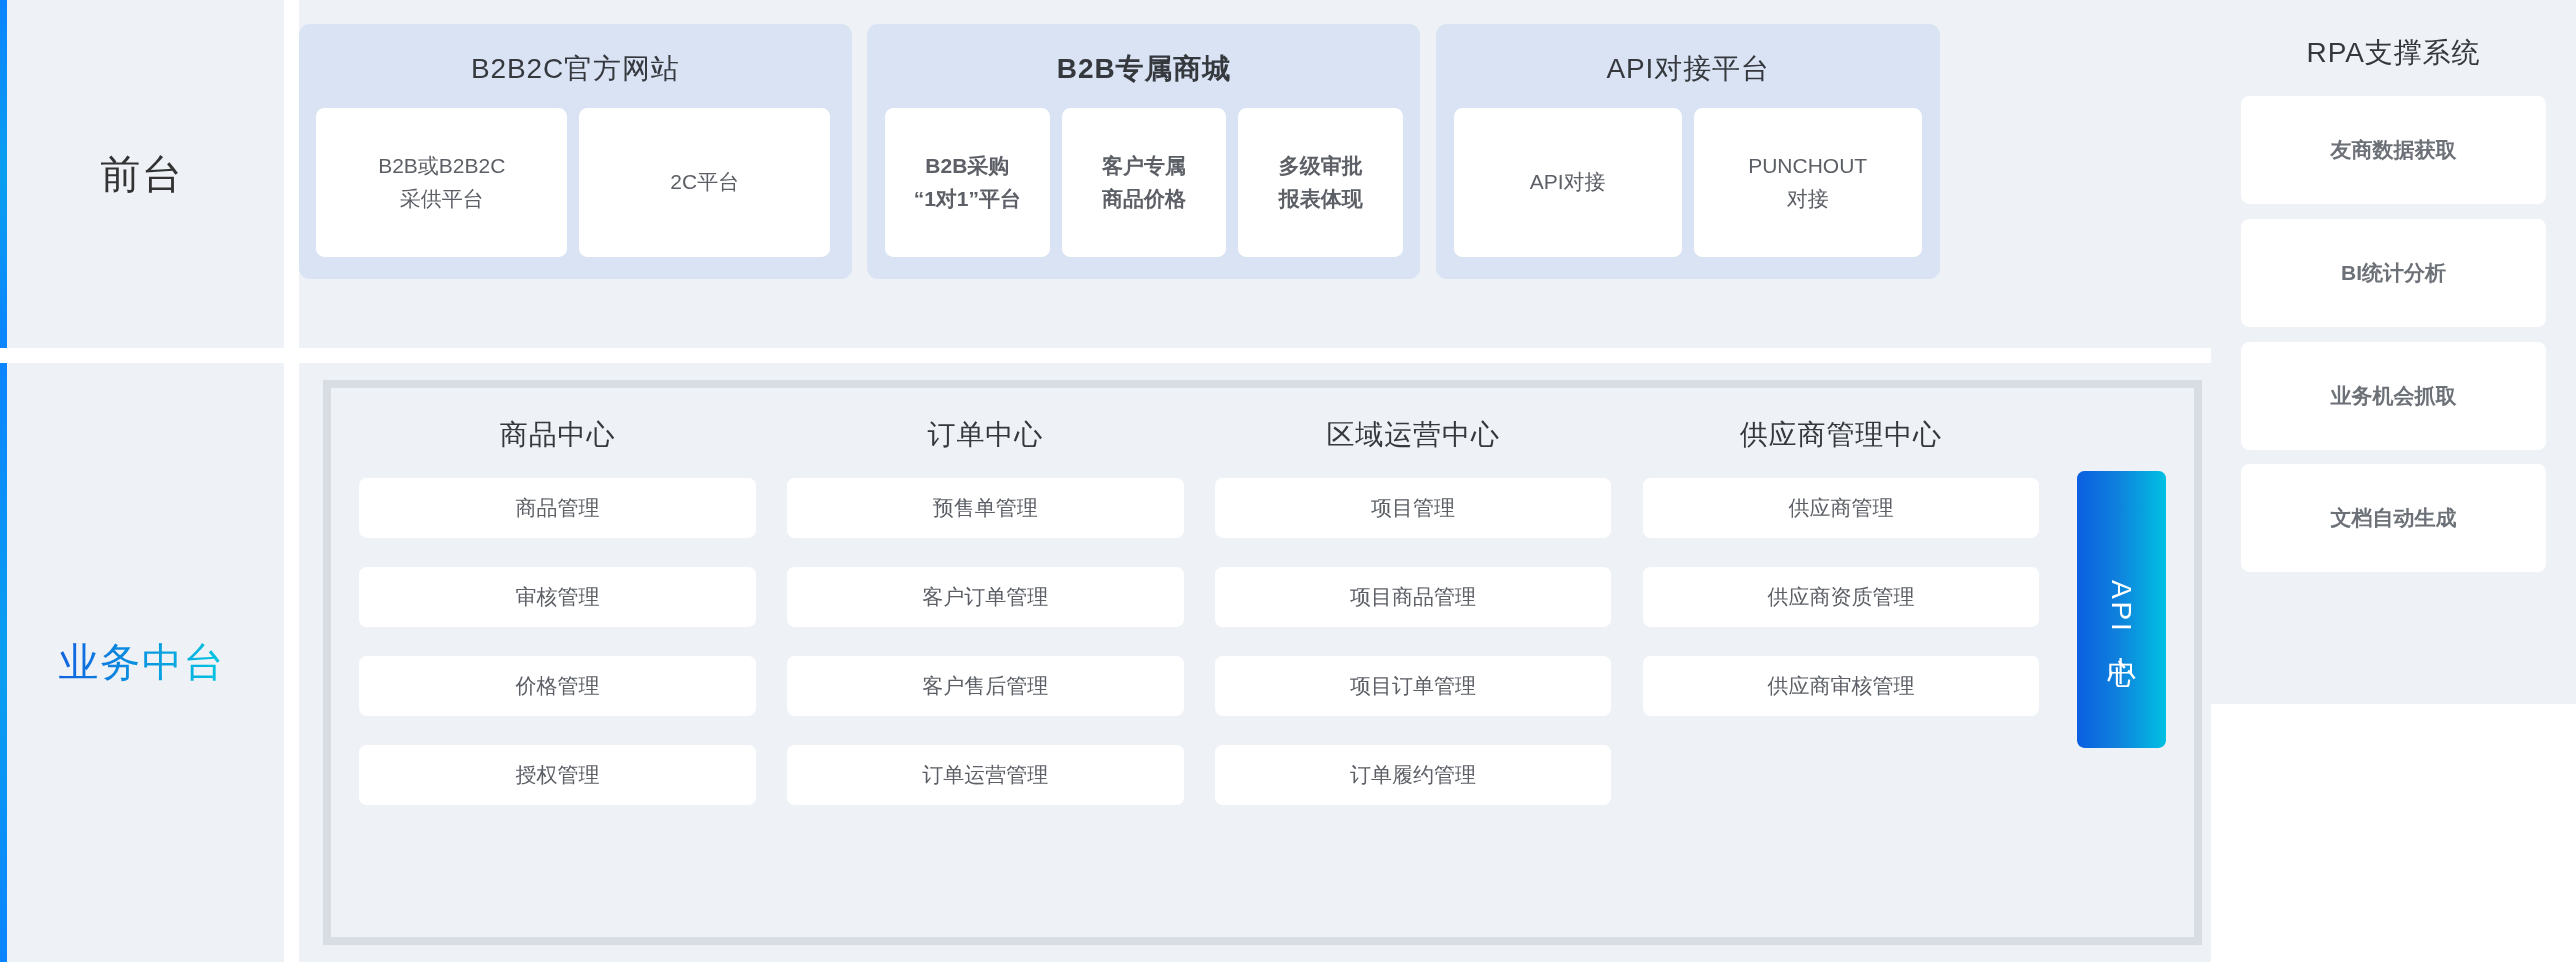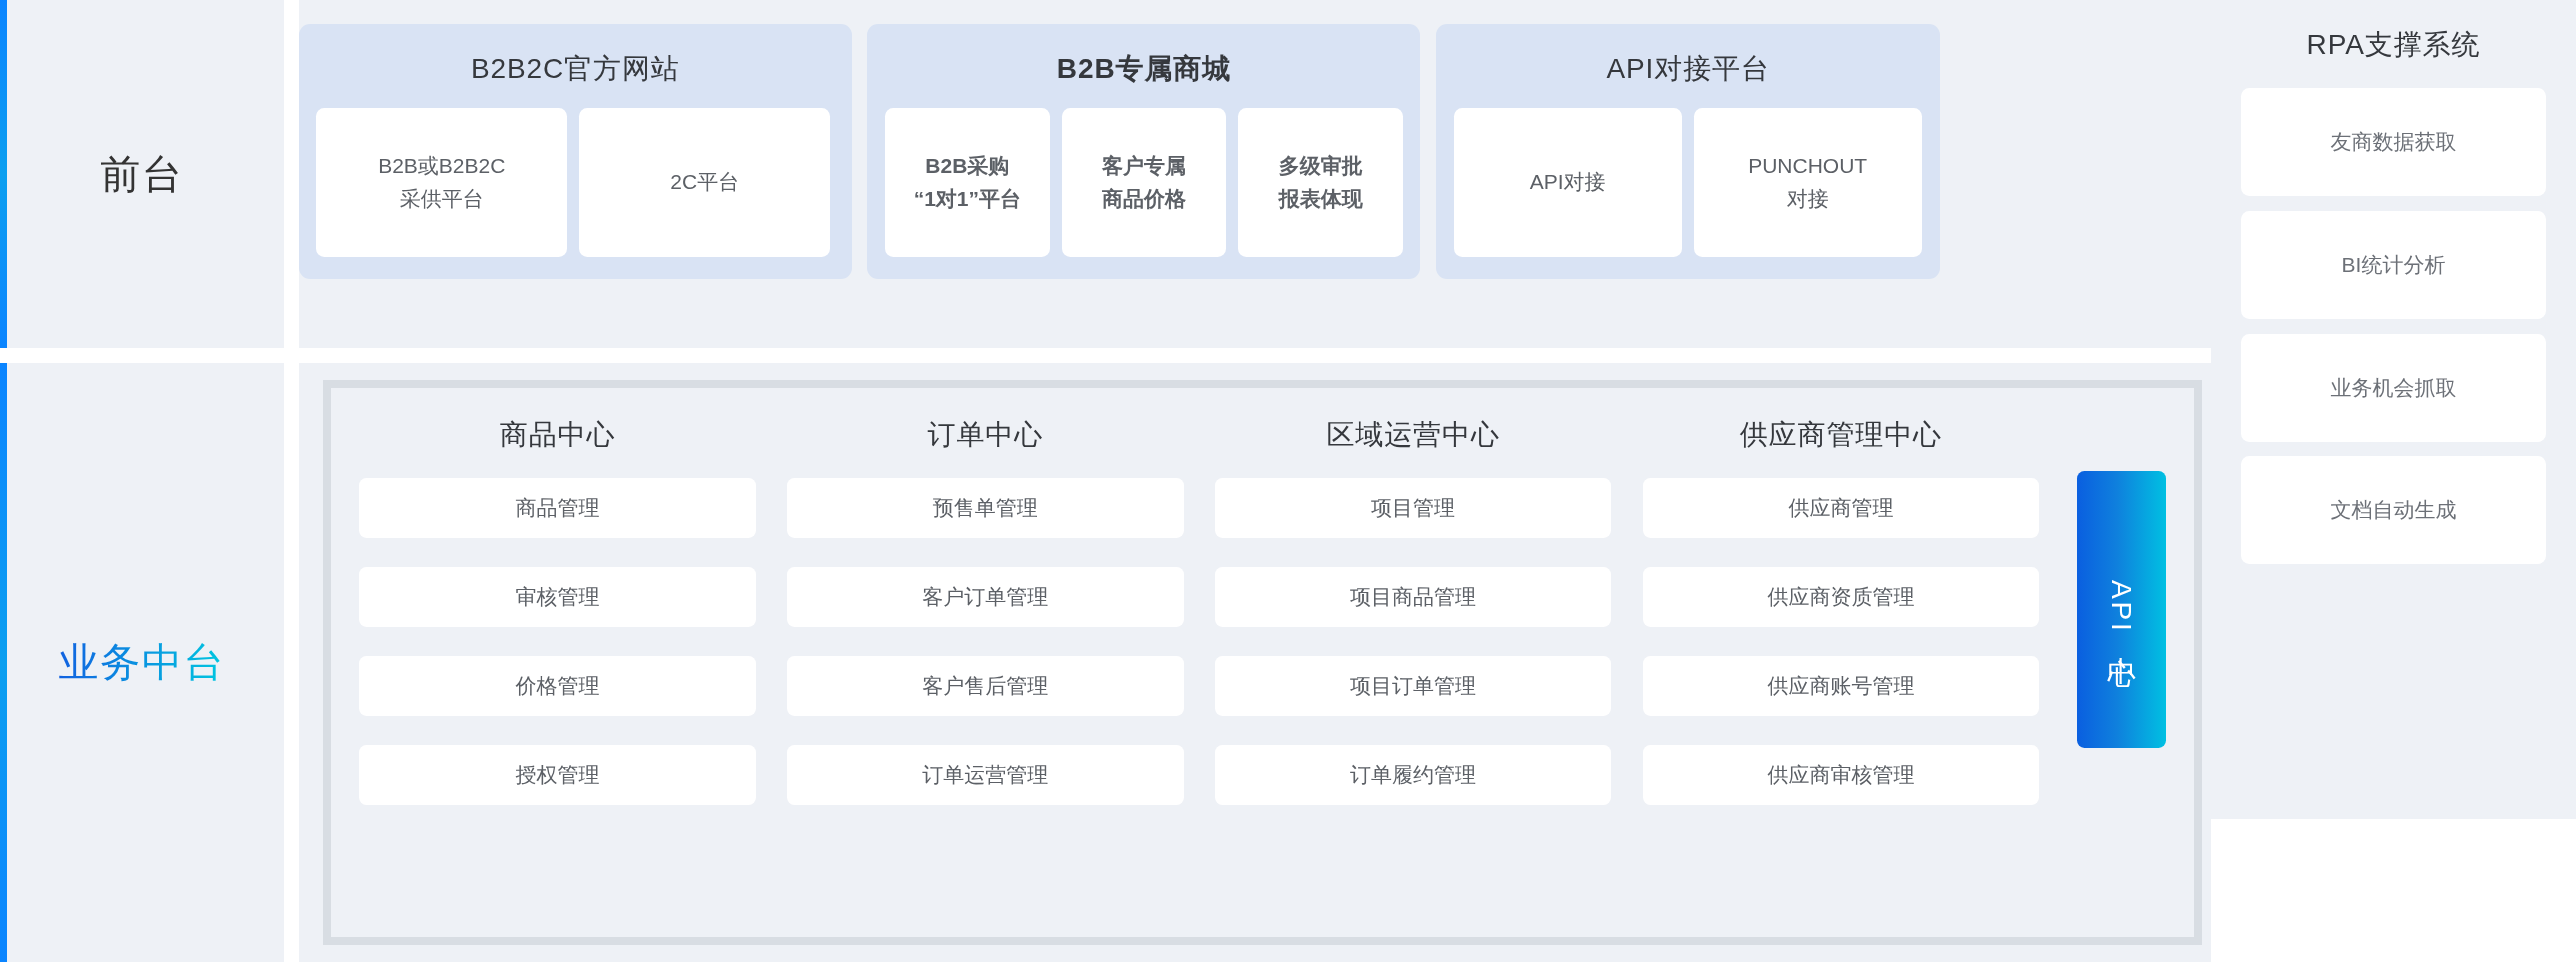--- a/index.html
+++ b/index.html
@@ -138,33 +138,34 @@
     height: 108px;
     background: #ffffff;
     border-radius: 8.3px;
     display: flex;
     align-items: center;
     justify-content: center;
     font-size: 21px;
     color: #6c7077;
     margin-bottom: 14.8px;
     box-sizing: border-box;
+    font-weight: bold;
   }
   .rpa-side-wrap {
     position: absolute;
     right: 0;
     top: 0;
     width: 365px;
-    height: 819px;
+    height: 704px;
     background: #eef1f6;
     box-sizing: border-box;
     display: flex;
     flex-direction: column;
     align-items: center;
-    padding: 0 30px;
+    padding: 8px 30px;
     z-index: 3;
   }
 
   
   .mid-content {
     flex: 1;
     background: #eef1f6;
     display: flex;
     align-items: center;
     box-sizing: border-box;
@@ -351,21 +352,20 @@
             <div class="center-card">项目管理</div>
             <div class="center-card">项目商品管理</div>
             <div class="center-card">项目订单管理</div>
             <div class="center-card">订单履约管理</div>
           </div>
 
           <div class="center-col">
             <div class="center-title">供应商管理中心</div>
             <div class="center-card">供应商管理</div>
             <div class="center-card">供应商资质管理</div>
-            <div class="center-card">供应商账号管理</div>
             <div class="center-card">供应商审核管理</div>
           </div>
 
           <div class="api-center">
             <span class="api-center-text">API中心</span>
           </div>
 
         </div>
       </div>
     </div>

